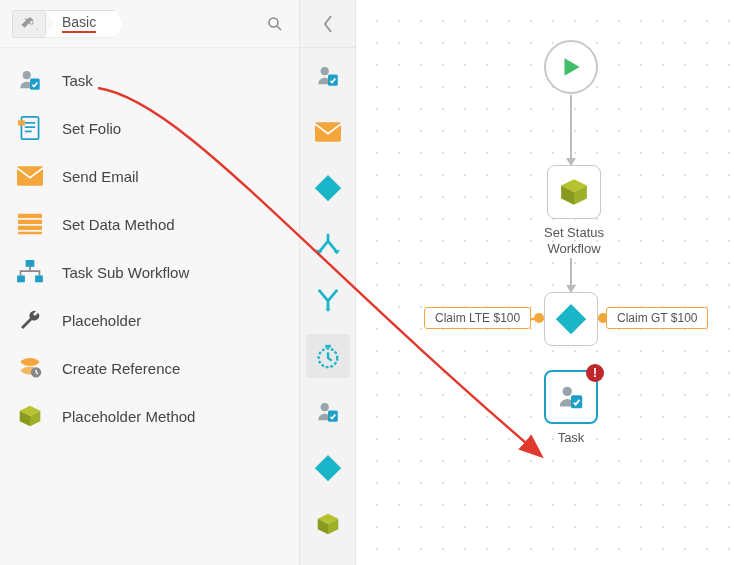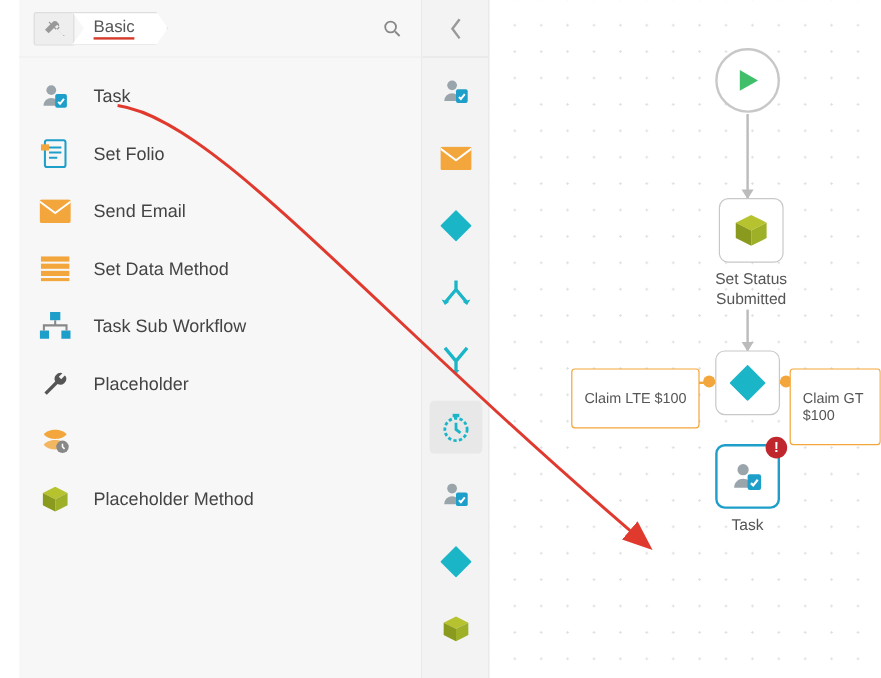--- a/index.html
+++ b/index.html
@@ -13,26 +13,25 @@
     overflow: hidden;
     position: relative;
   }
   .app {
     display: flex;
     width: 100%;
     height: 100%;
   }
   
   .sidebar {
-    width: 336px;
+    width: 300px;
     background: #f7f7f7;
     border-right: 1px solid #e5e5e5;
     display: flex;
     flex-direction: column;
-    margin-left: 16px;
   }
   .sidebar-top {
     display: flex;
     align-items: center;
     height: 48px;
     padding: 0 12px;
     border-bottom: 1px solid #eee;
     gap: 8px;
   }
   .breadcrumb {
@@ -202,21 +201,21 @@
     border-left: 5px solid transparent;
     border-right: 5px solid transparent;
     border-top: 8px solid #bbb;
   }
   .branch-pill {
     position: absolute;
     background: #fff;
     border: 1px solid #f3a63b;
     color: #555;
     font-size: 12px;
-    padding: 17px 10px;
+    padding: 3px 10px;
     border-radius: 3px;
     display: flex;
     align-items: center;
     gap: 6px;
   }
   .branch-dot {
     width: 10px; height: 10px;
     background: #f3a63b;
     border-radius: 50%;
     position: absolute;
@@ -323,20 +322,21 @@
       </div>
       <div class="sidebar-item">
         <span class="icon-slot">
           <svg width="26" height="24" viewBox="0 0 30 26">
               <path d="M4 6c4-6 18-6 22 0-4 6-18 6-22 0z" fill="#f3a63b"></path>
               <path d="M4 16c4-6 18-6 22 0-4 6-18 6-22 0z" fill="#f3a63b" opacity="0.8"></path>
               <circle cx="22" cy="18" r="6" fill="#888"></circle>
               <path d="M22 15v3l2 2" stroke="#fff" stroke-width="1.5" fill="none"></path>
             </svg>
         </span>
+        <span class="label">Create Reference</span>
       </div>
       <div class="sidebar-item">
         <span class="icon-slot">
           <svg width="24" height="24" viewBox="0 0 28 28">
               <path d="M14 2l12 6-12 6L2 8z" fill="#b6c22e"></path>
               <path d="M2 8v12l12 6V14z" fill="#8a9a1e"></path>
               <path d="M26 8v12l-12 6V14z" fill="#9db028"></path>
             </svg>
         </span>
         <span class="label">Placeholder Method</span>
@@ -426,21 +426,21 @@
 
     <div class="node" style="left:188px; top:165px;">
       <div class="node-box">
         <svg width="30" height="30" viewBox="0 0 28 28">
             <path d="M14 2l12 6-12 6L2 8z" fill="#b6c22e"></path>
             <path d="M2 8v12l12 6V14z" fill="#8a9a1e"></path>
             <path d="M26 8v12l-12 6V14z" fill="#9db028"></path>
           </svg>
       </div>
       <div class="node-label">Set Status
-Submitted</div>
+Workflow</div>
     </div>
 
     <div class="node" style="left:188px; top:292px;">
       <div class="node-box">
         <svg width="30" height="30" viewBox="0 0 28 28">
             <rect x="14" y="0" width="20" height="20" transform="rotate(45 14 0)" fill="#1bb5c8"></rect>
           </svg>
       </div>
     </div>
 

